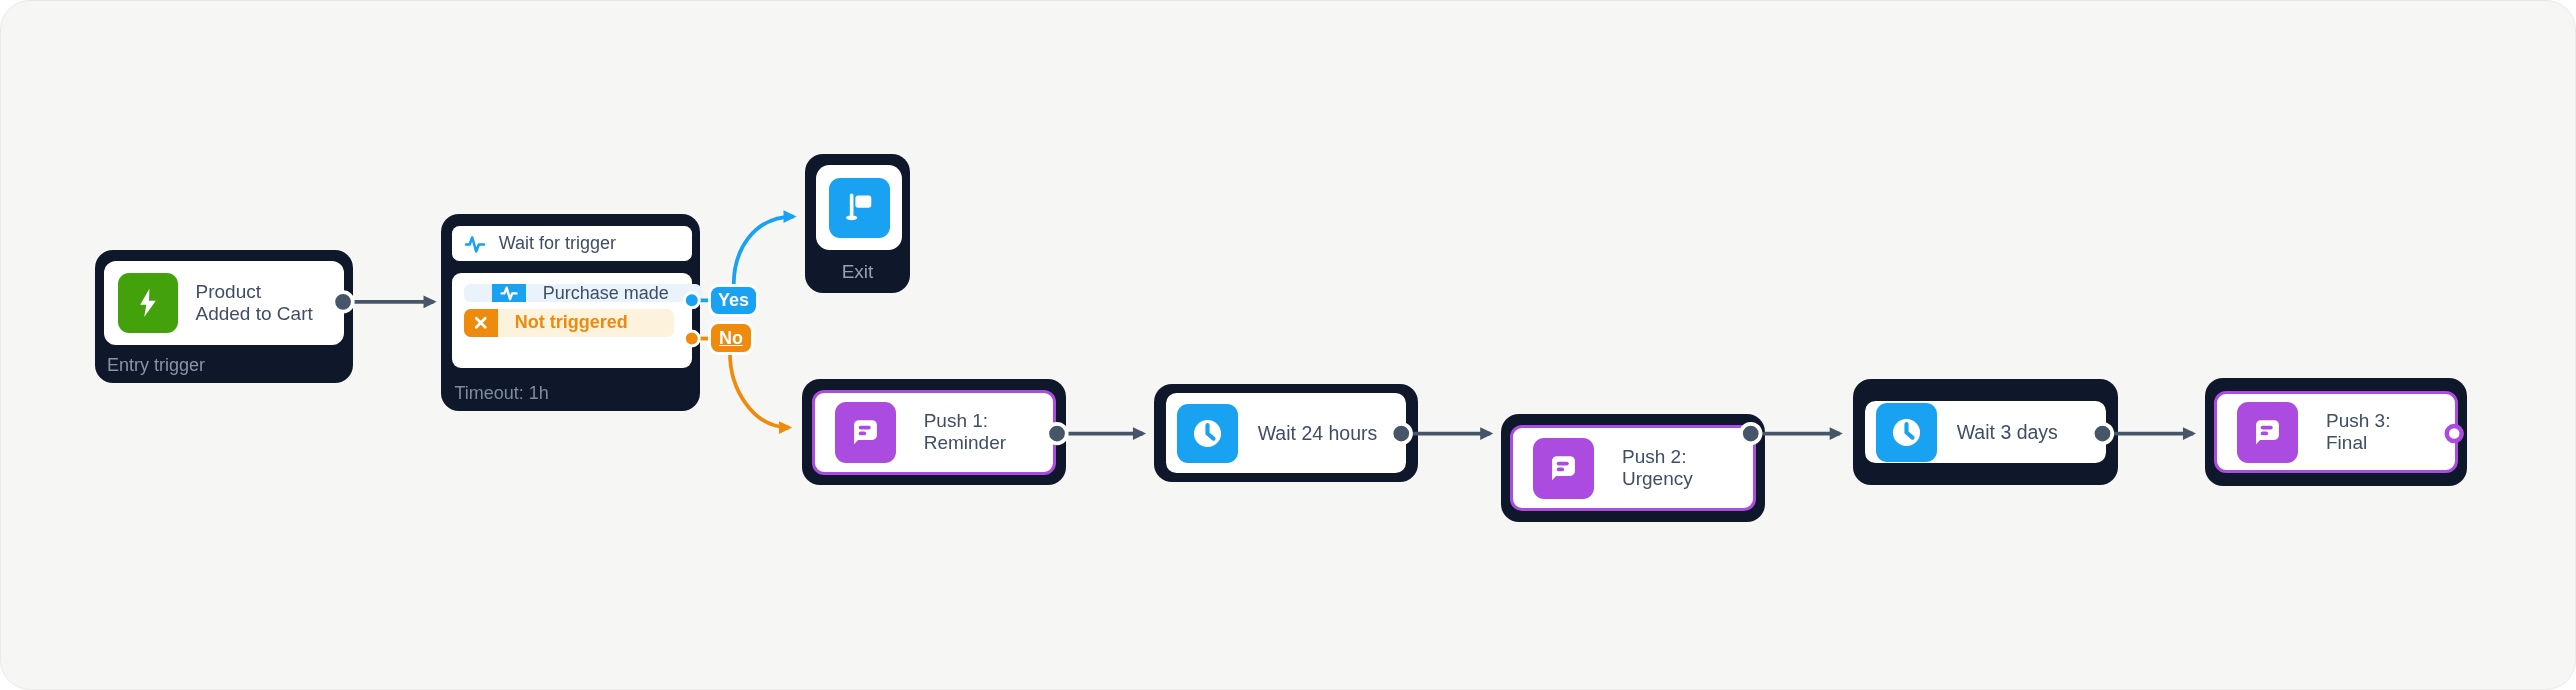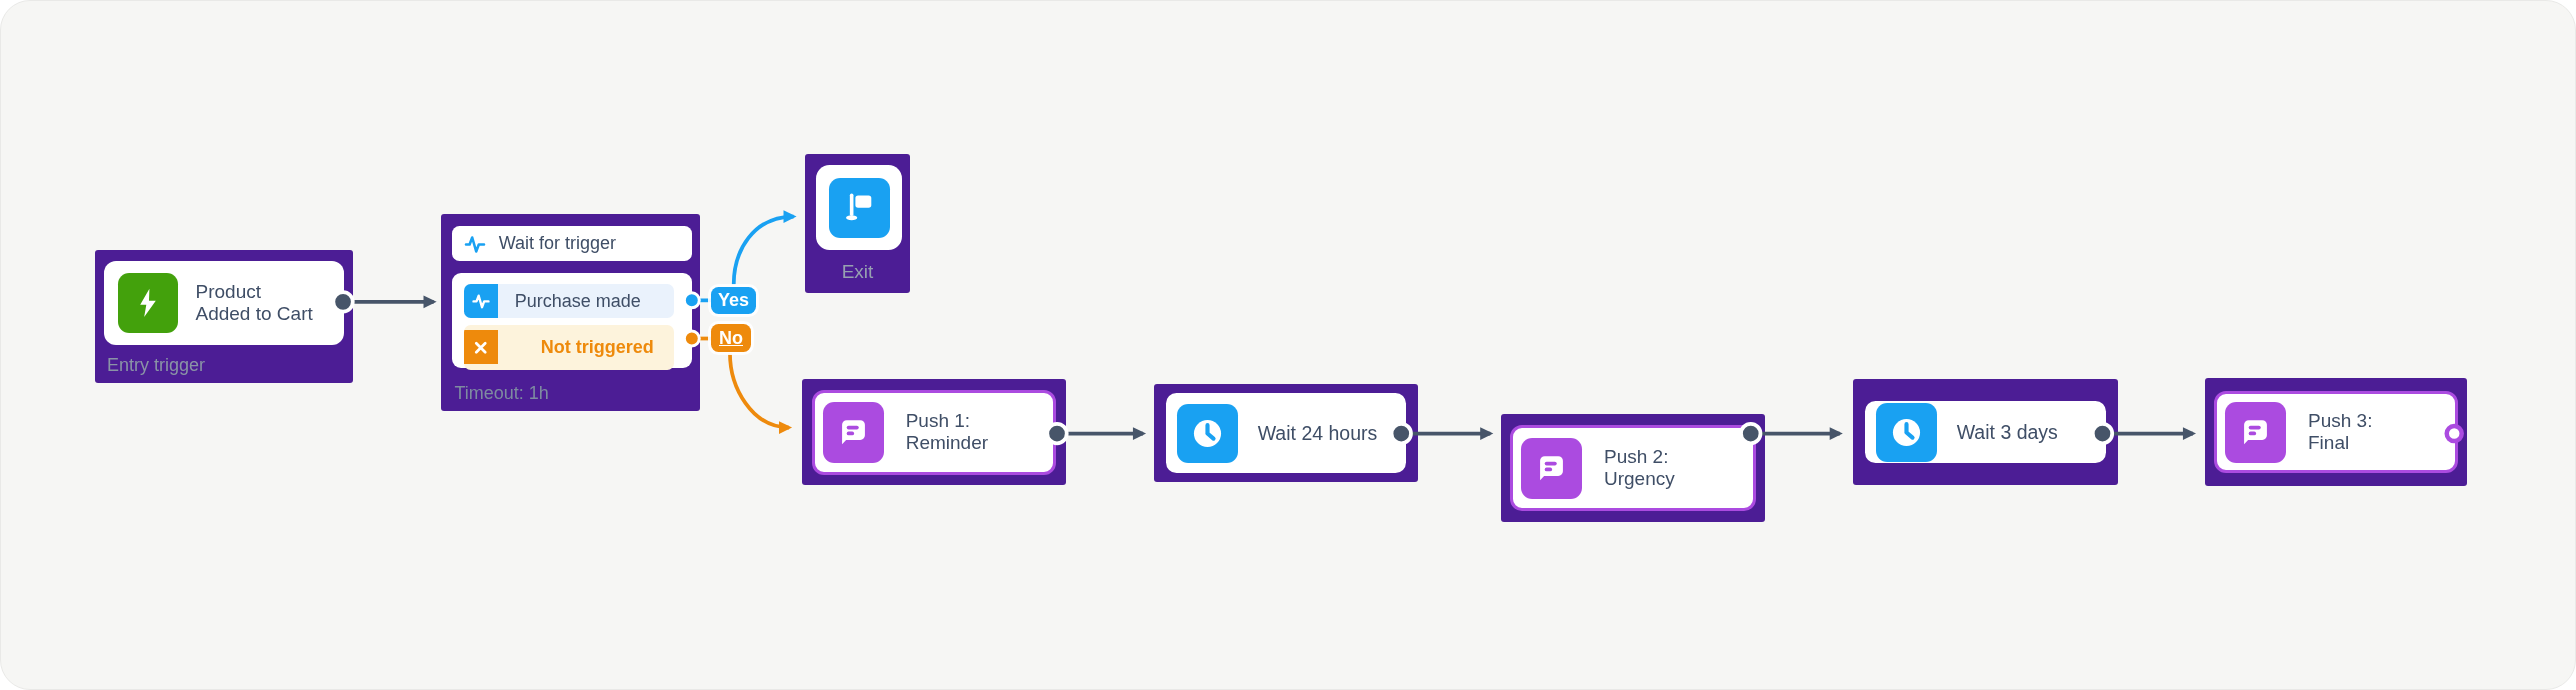--- a/index.html
+++ b/index.html
@@ -3,21 +3,21 @@
 <meta charset="utf-8">
 <style>
   html,body{margin:0;padding:0;background:#ffffff;}
   body{width:2576px;height:690px;position:relative;font-family:"Liberation Sans", sans-serif;}
   .canvas{
     position:absolute;left:0;top:0;width:2576px;height:690px;
     background:#f6f6f4;border-radius:30px;border:1.5px solid #e9e9e7;box-sizing:border-box;
     overflow:hidden;
   }
   .edges{position:absolute;left:0;top:0;width:2576px;height:690px;z-index:2;pointer-events:none;}
-  .container{position:absolute;background:#4c1d95;border-radius:3px;box-sizing:border-box;z-index:1;}
+  .container{position:absolute;background:#0f172a;border-radius:18px;box-sizing:border-box;z-index:1;}
   .card{background:#ffffff;border-radius:12px;display:flex;align-items:center;box-sizing:border-box;}
   .icon-box{display:flex;align-items:center;justify-content:center;flex:none;border-radius:11.2px;}
   .icon-green{background:#43a10c;}
   .icon-blue{background:#19a1f2;}
   .icon-purple{background:#ab4be0;}
   .title{font-size:19px;font-weight:500;color:#3f4e66;line-height:22.5px;}
   .title .line{display:block;}
   .caption{font-size:18px;color:#8a94a6;}
 
   
@@ -25,22 +25,22 @@
   .entry-card{width:240px;height:84px;gap:18px;padding-left:13.5px;}
   .entry-card .icon-box{width:60px;height:60px;}
   .n-entry .caption{margin:9.7px 0 0 3px;}
 
   
   .n-wait{left:440px;top:213px;width:259px;height:197px;padding:12px 8.2px 0 11.2px;}
   .header-card{width:240px;height:35px;border-radius:7.5px;gap:12px;padding-left:10.5px;}
   .header-title{font-size:18px;font-weight:500;color:#3f4e66;}
   .branch-card{width:240px;height:95px;margin-top:12px;border-radius:9px;display:block;padding:11.2px 18px 0 12px;}
   .branch-row{display:flex;align-items:center;border-radius:6.7px;overflow:hidden;width:210px;}
-  .row-yes{height:34px;background:#eaf2fc;margin-bottom:6.7px;}
-  .row-no{height:45px;background:#fdf3dc;gap:26px;}
+  .row-yes{height:18px;background:#eaf2fc;margin-bottom:6.7px;padding-left:28px;}
+  .row-no{height:28px;background:#fdf3dc;}
   .branch-icon{width:34px;height:34px;flex:none;display:flex;align-items:center;justify-content:center;}
   .bg-blue{background:#19a1f2;}
   .bg-orange{background:#ee8a0c;}
   .branch-label{padding-left:16.5px;font-size:18px;font-weight:500;color:#3f4e66;}
   .branch-label.orange{color:#ee8a0c;font-weight:700;}
   .timeout{margin:15px 0 0 2.2px;color:#7e8ba1;}
 
   
   .badge{position:absolute;z-index:3;display:flex;align-items:center;justify-content:center;
     color:#fff;font-weight:700;font-size:18px;border-radius:7.5px;
@@ -48,21 +48,21 @@
   .badge-yes{left:710px;top:286px;width:45px;height:27px;background:#19a1f2;}
   .badge-no{left:710px;top:323px;width:40px;height:28px;background:#ee8a0c;text-decoration:underline;}
 
   
   .n-exit{left:804px;top:153px;width:105px;height:139px;padding:11.2px;}
   .exit-card{width:86px;height:85px;border-radius:13.5px;justify-content:center;}
   .exit-card .icon-box{width:61px;height:60px;}
   .exit-caption{text-align:center;margin-top:11.2px;font-size:19px;color:#97a0b1;}
 
   
-  .push-card{border:3px solid #ab4be0;border-radius:12px;gap:22px;padding-left:8px;width:100%;height:100%;}
+  .push-card{border:3px solid #ab4be0;border-radius:12px;gap:28px;padding-left:20px;width:100%;height:100%;}
   .push-card .icon-box{width:61px;height:61px;}
   .n-push1{left:801px;top:378px;width:264px;height:106px;padding:10.5px 9.7px;}
   .n-push2{left:1500px;top:377px;width:264px;height:108px;padding:11.2px 9px;margin-top:36px;}
   .n-push3{left:2204px;top:377px;width:262px;height:108px;padding:12.7px 9px;}
 
   
   .wait-card{border-radius:10.5px;gap:19.5px;padding-left:11.2px;width:100%;height:100%;}
   .wait-card .icon-box{width:61px;height:59px;}
   .wait-title{font-size:19.5px;font-weight:500;color:#3f4e66;}
   .n-wait24{left:1153px;top:383px;width:264px;height:98px;padding:9px 12px;}

